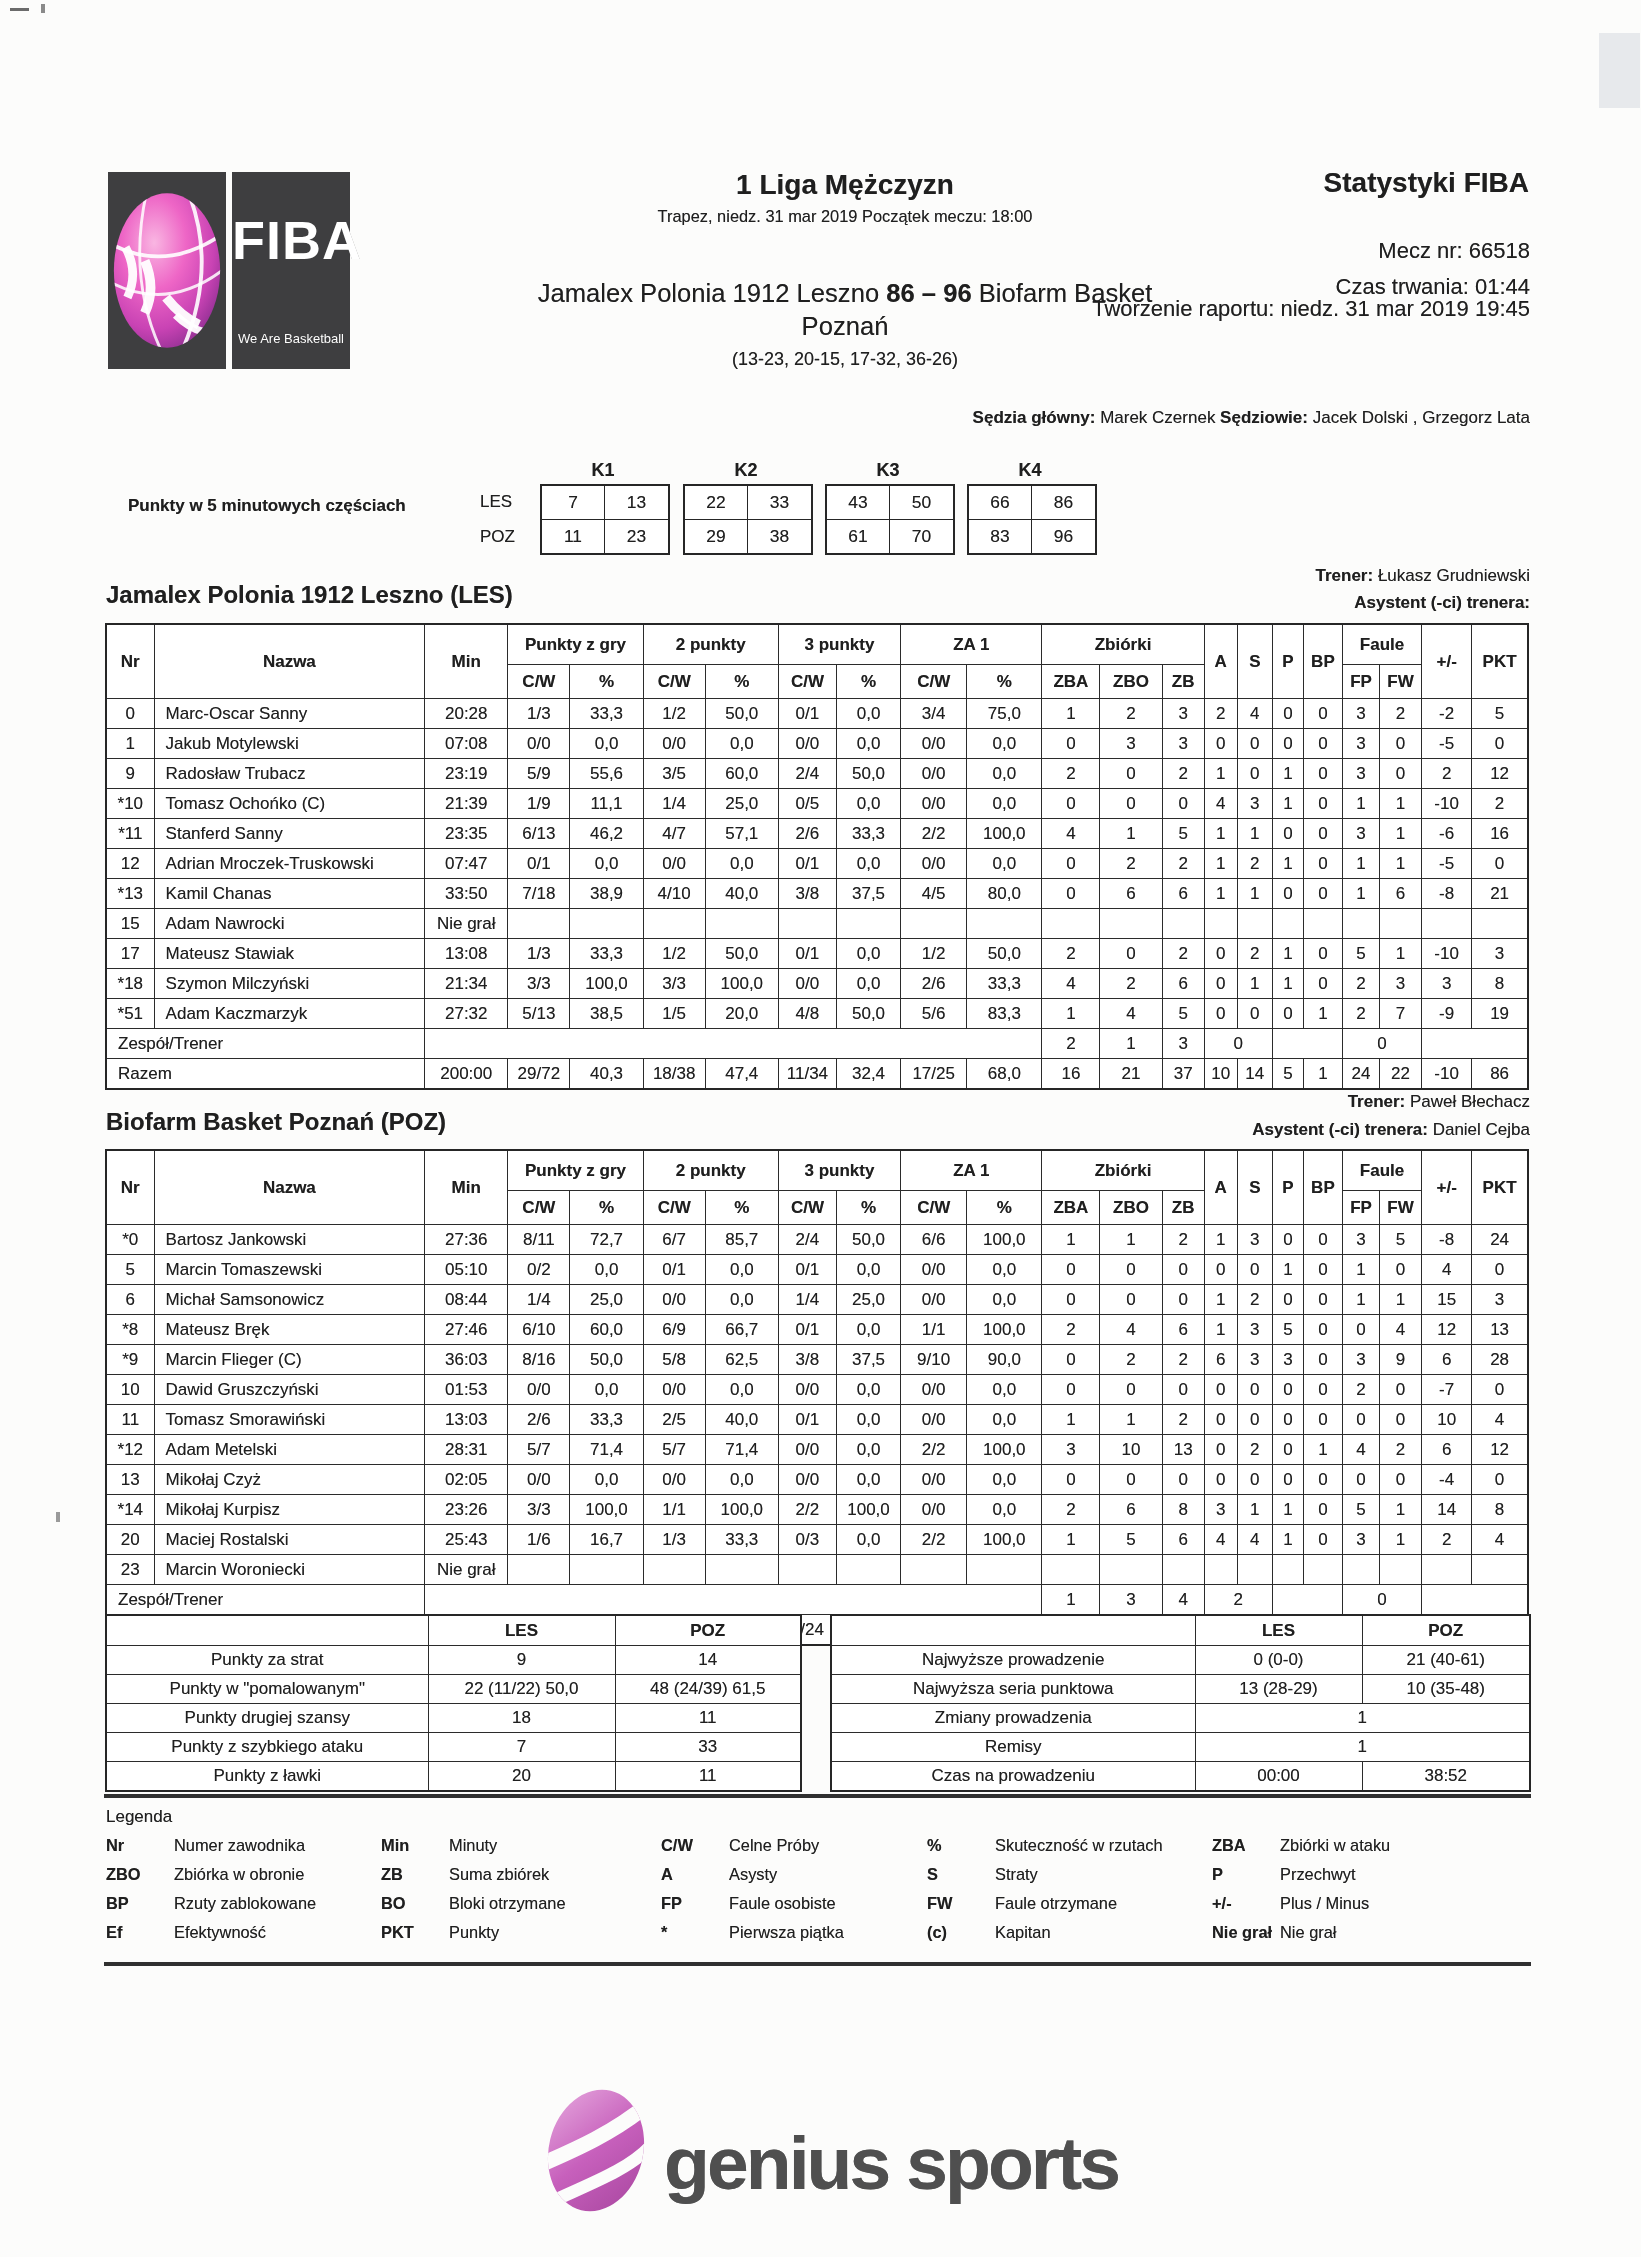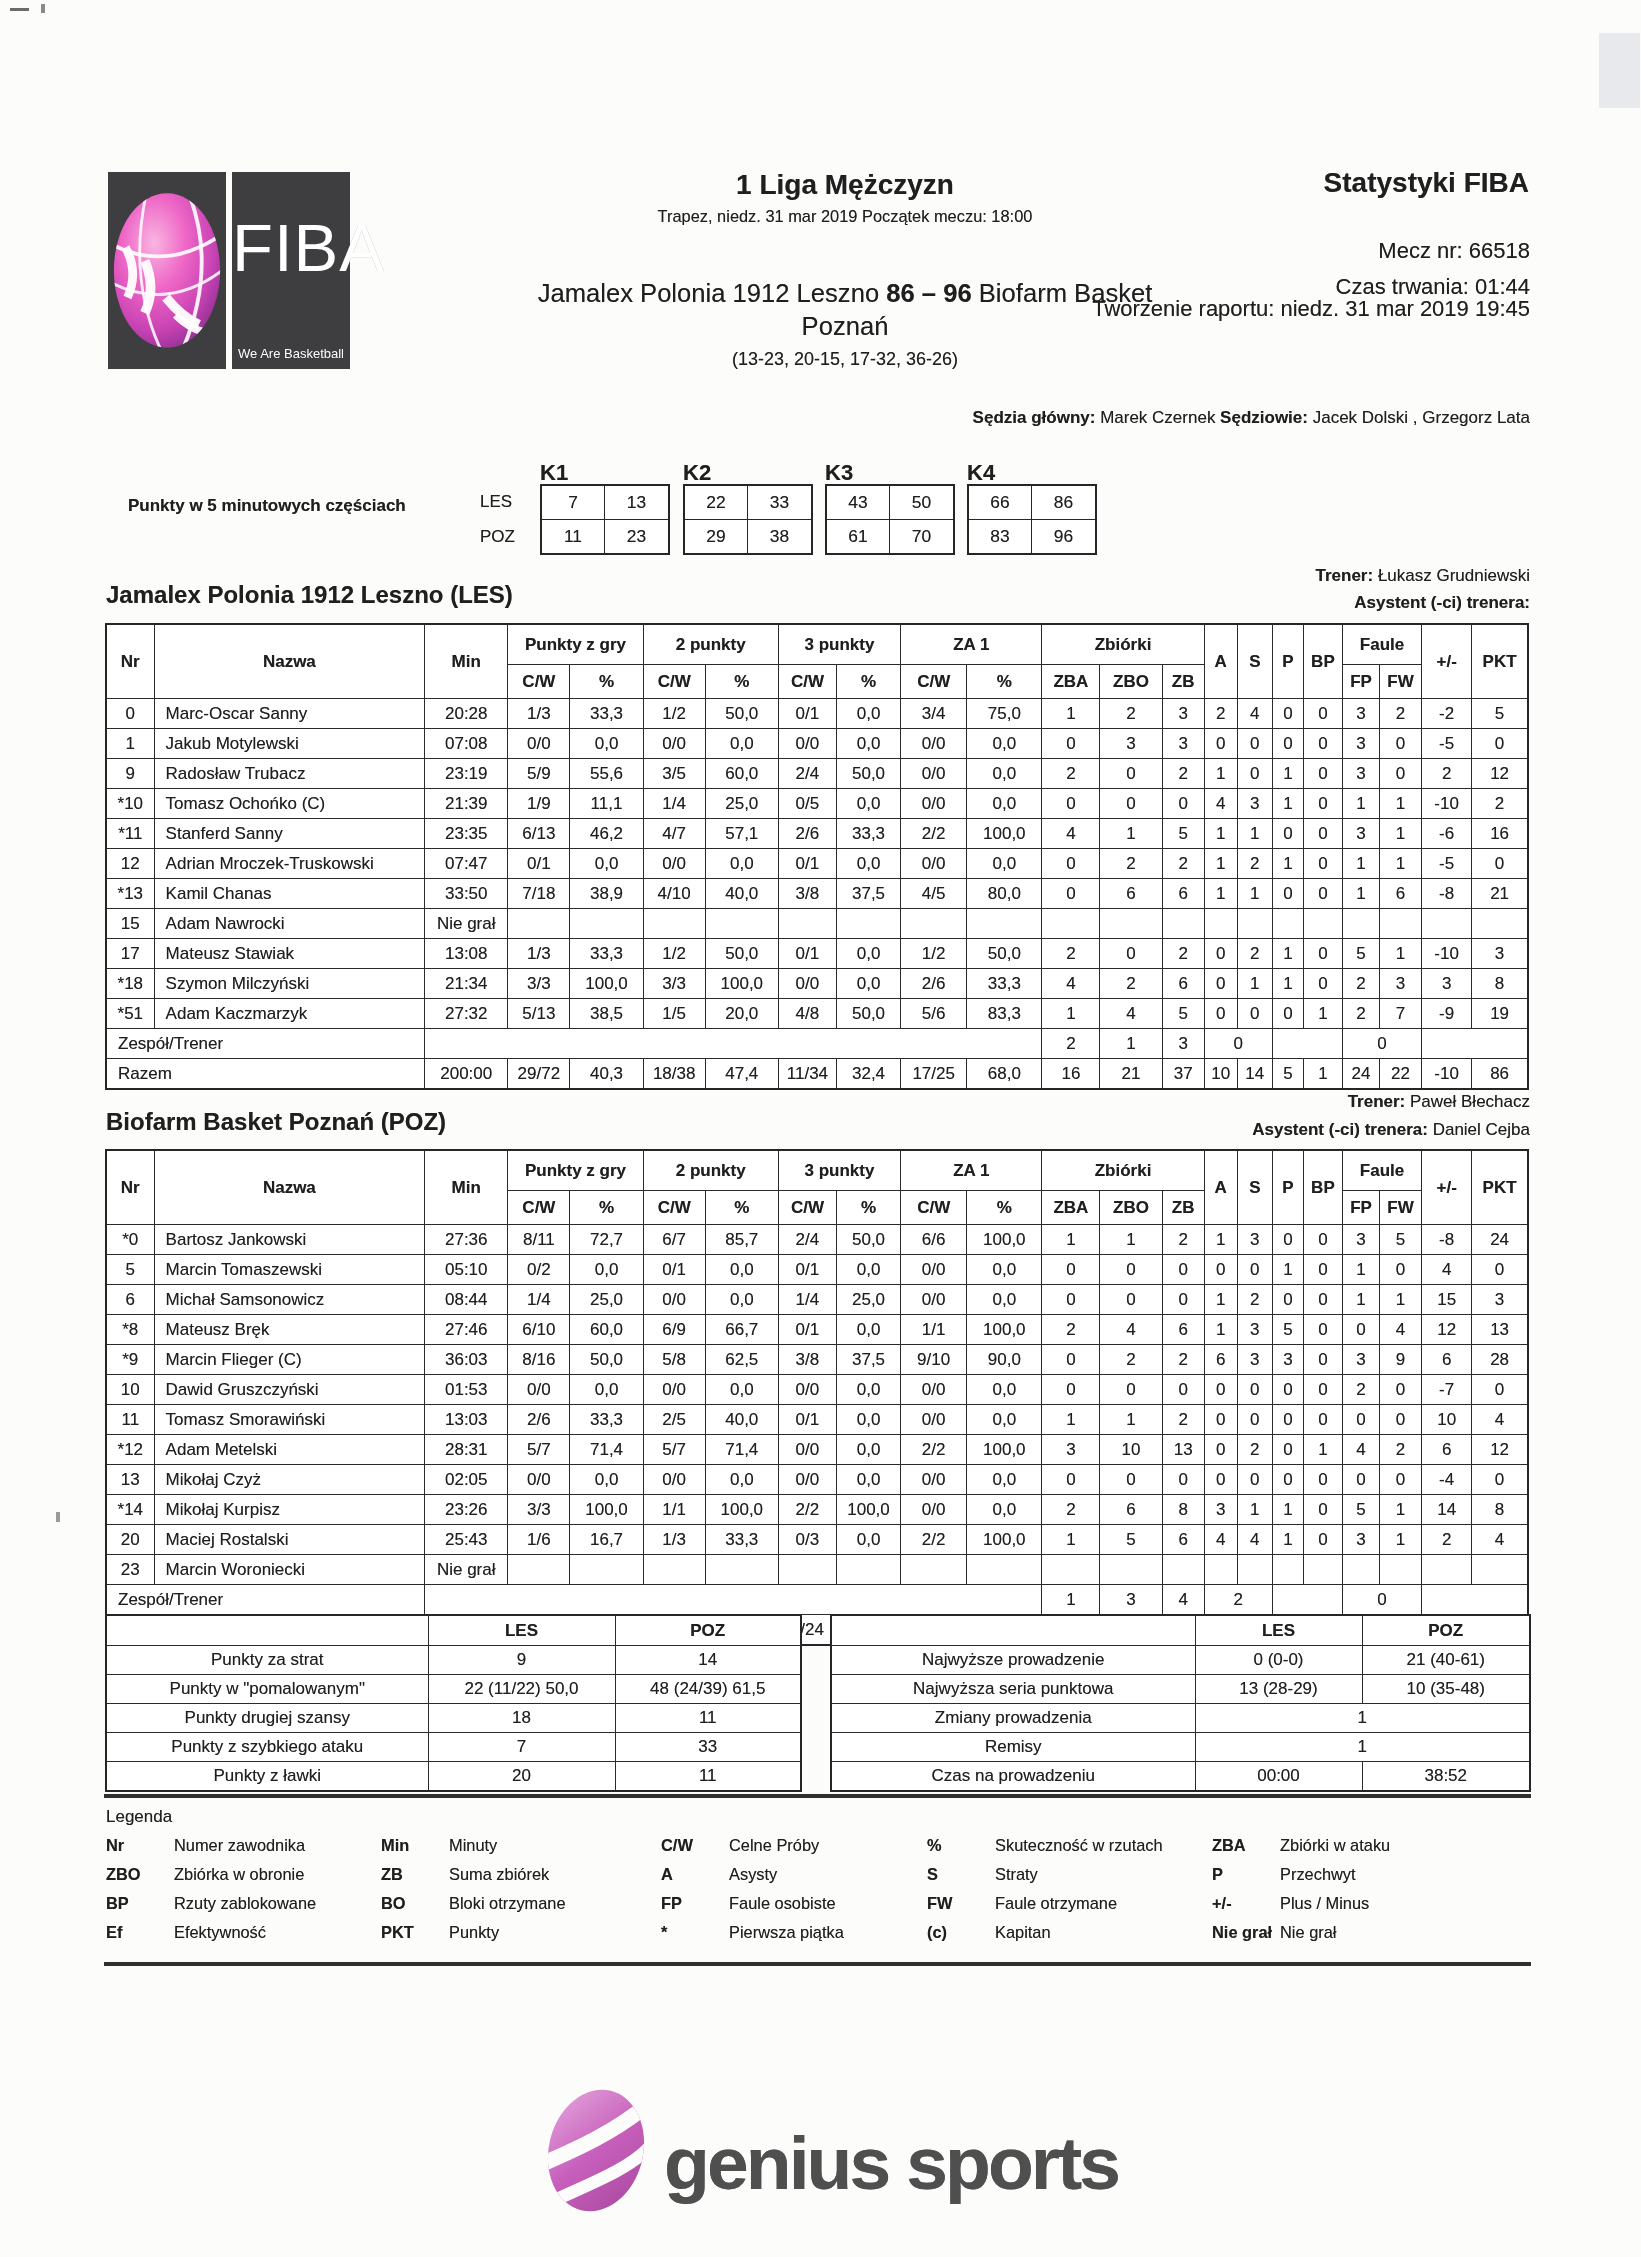--- a/index.html
+++ b/index.html
@@ -6,37 +6,37 @@
   body{
     width:1641px;height:2257px;position:relative;background:#fcfcfb;
     font-family:"Liberation Sans",sans-serif;color:#1f1f1f;overflow:hidden;
     text-shadow:0 0 0.5px rgba(35,35,35,.55);
   }
   .abs{position:absolute;}
   
   .fiba-box{position:absolute;top:172px;width:118px;height:197px;background:#3e3e40;}
   #fiba-globe-box{left:108px;}
   #fiba-text-box{left:232px;color:#fff;text-align:center;}
-  .fiba-acronym{font-weight:normal;font-size:67px;letter-spacing:1px;margin-top:37px;}
+  .fiba-acronym{font-weight:bold;font-size:54px;letter-spacing:1px;margin-top:37px;}
   .fiba-tagline{font-size:13px;margin-top:60px;}
   .league-title{left:338px;width:1014px;top:169px;text-align:center;font-size:28px;font-weight:bold;}
   .match-meta{left:338px;width:1014px;top:207px;text-align:center;font-size:16.4px;}
   .stats-title{left:1062px;width:467px;top:167px;text-align:right;font-size:28px;font-weight:bold;}
   .right-info{left:966px;width:564px;text-align:right;font-size:22px;}
   .match-line{left:319px;width:1052px;top:279px;text-align:center;font-size:25.6px;z-index:1;}
   .match-line b{font-weight:bold;}
   .match-line2{left:319px;width:1052px;top:312px;text-align:center;font-size:25.6px;}
   .period-line{left:319px;width:1052px;top:349px;text-align:center;font-size:18px;}
   .officials{left:541px;width:989px;top:408px;text-align:right;font-size:17px;}
   .officials b{font-weight:bold;}
   
   #quarters{left:0;top:460px;width:1641px;height:106px;}
   .q-label{position:absolute;left:128px;top:36px;font-size:17px;font-weight:bold;}
   .q-team{position:absolute;left:480px;font-size:17px;}
-  .q-head{position:absolute;width:126px;text-align:left;font-size:22px;font-weight:bold;top:0;}
+  .q-head{position:absolute;width:126px;text-align:center;font-size:18px;font-weight:bold;top:0;}
   .qbox{position:absolute;top:24px;width:126px;border:2.4px solid #262626;display:grid;
         grid-template-columns:1fr 1fr;background:#fff;}
   .qcell{height:33px;line-height:33px;text-align:center;font-size:17.4px;border-right:1.9px solid #262626;border-bottom:1.9px solid #262626;}
   .qcell:nth-child(2n){border-right:none;}
   .qcell:nth-child(3),.qcell:nth-child(4){border-bottom:none;}
   
   .coach-line,.assist-line{left:564px;width:966px;text-align:right;font-size:17px;}
   .coach-line b,.assist-line b{font-weight:bold;}
   .team-title{left:106px;font-size:24px;font-weight:bold;}
   

